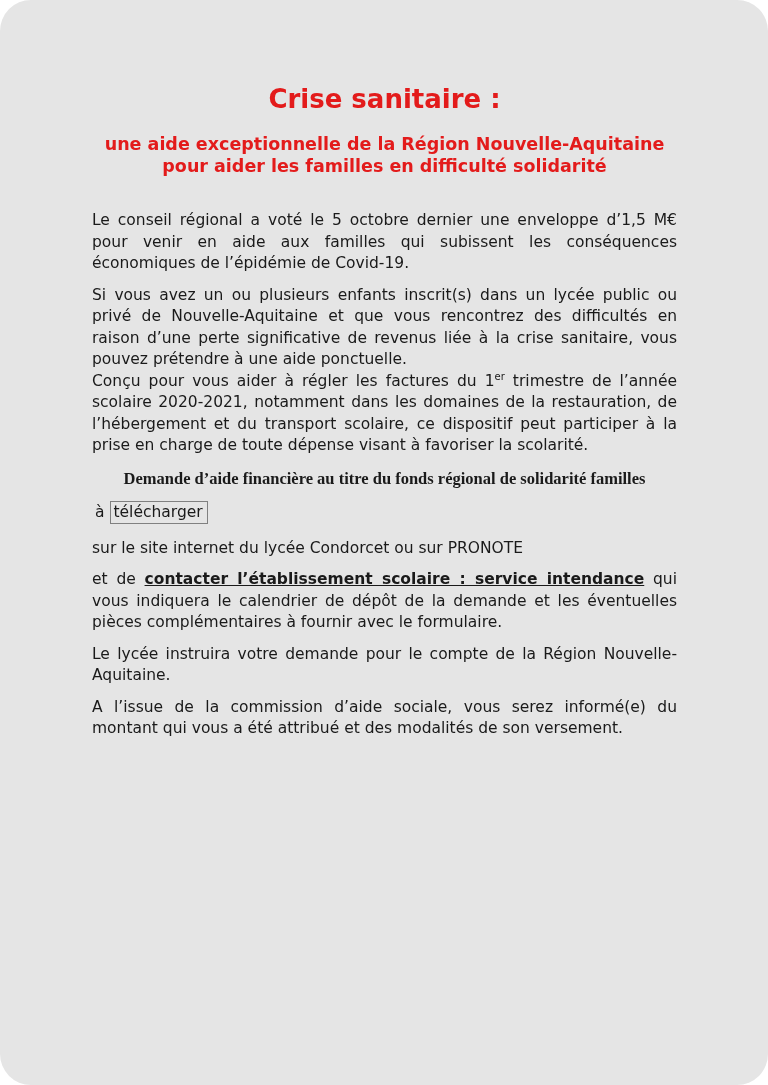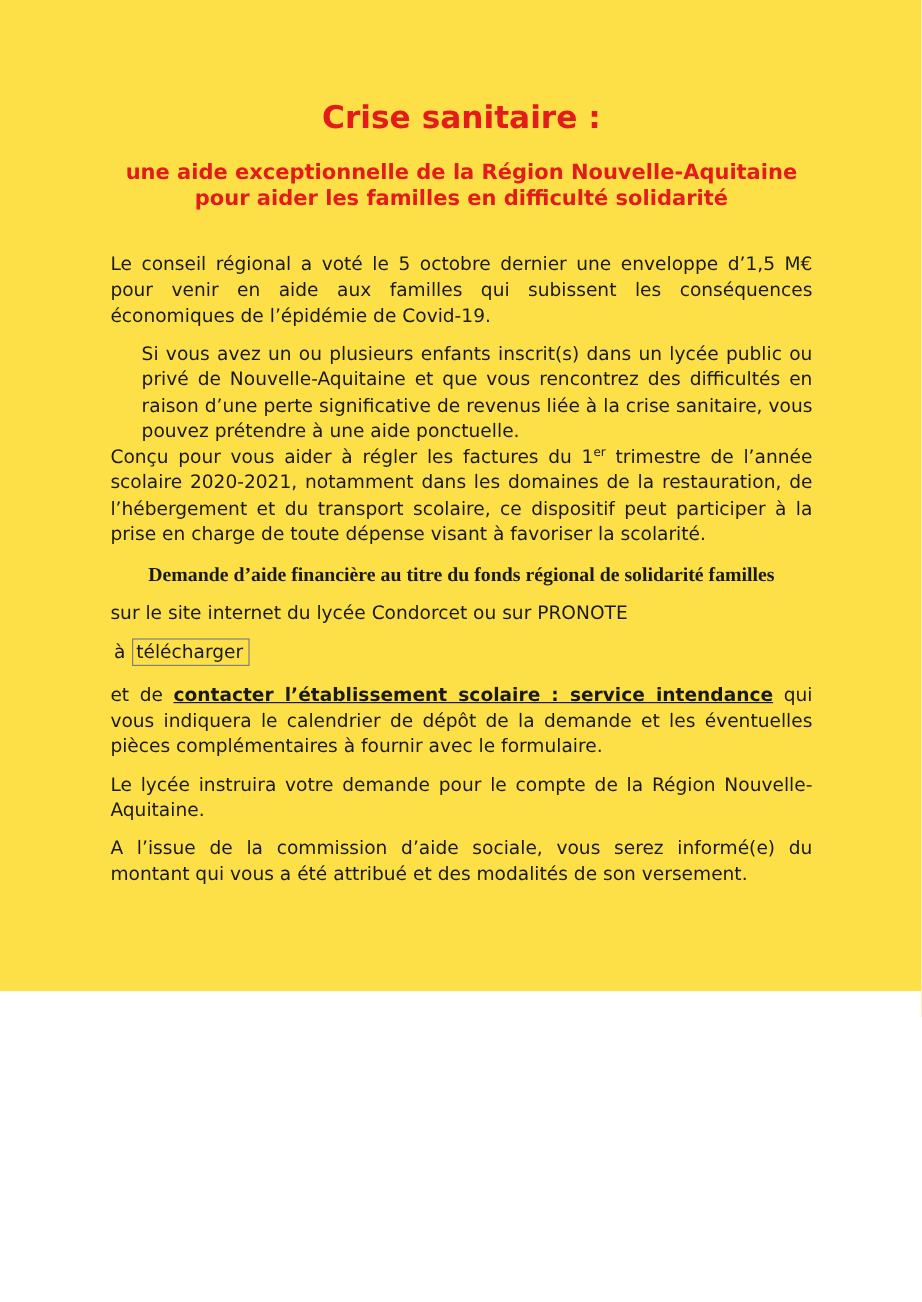--- a/index.html
+++ b/index.html
@@ -1,24 +1,25 @@
 <!DOCTYPE html>
 <html lang="fr" style="--accent: #e31b1b;"><head>
 <meta charset="utf-8">
 <style>
   html, body { margin: 0; padding: 0; background: #ffffff; }
   .page {
     position: relative;
     width: 768px;
-    height: 826px;
-    background: #fde047;
+    height: 1085px;
+    background: #e5e5e5;
     overflow: hidden;
     font-family: "DejaVu Sans", sans-serif;
     color: #1a1a1a;
     box-sizing: border-box;
+    border-radius: 31px;
   }
   .content {
     box-sizing: border-box;
     padding: 86px 91px 0 92px;
   }
   .doc-title {
     margin: 0 0 20px 0;
     text-align: center;
     font-size: 26px;
     line-height: 27px;
@@ -31,21 +32,21 @@
     font-size: 17.5px;
     line-height: 22px;
     font-weight: bold;
     color: var(--accent);
   }
   p.body {
     margin: 0 0 10px 0;
     font-size: 15.5px;
     line-height: 21.5px;
   }
-  p.tight { margin-bottom: 0; margin-left: 26px; }
+  p.tight { margin-bottom: 0; }
   .just { text-align: justify; }
   .form-title {
     margin: 6px 0 10px 0;
     text-align: center;
     font-size: 16.5px;
     line-height: 24px;
     font-weight: bold;
     font-family: Liberation Serif, serif;
   }
   .download-line { padding-left: 3px; margin-bottom: 14px !important; }
@@ -78,23 +79,23 @@
 
     <p class="body just">Le conseil régional a voté le 5 octobre dernier une enveloppe d’1,5 M€ pour venir en aide aux familles qui subissent les conséquences économiques de l’épidémie de Covid-19.</p>
 
     <p class="body just tight">Si vous avez un ou plusieurs enfants inscrit(s) dans un lycée public ou privé de Nouvelle-Aquitaine et que vous rencontrez des difficultés en raison d’une perte significative de revenus liée à la crise sanitaire, vous pouvez prétendre à une aide ponctuelle.</p>
 
     <p class="body just"><span>Conçu pour vous aider à régler les factures du 1</span><sup class="ord">er</sup><span> trimestre de l’année scolaire 2020-2021, notamment dans les domaines de la restauration, de l’hébergement et du transport scolaire, ce dispositif peut participer à la prise en charge de toute dépense visant à favoriser la scolarité.</span></p>
 
 
     <p class="form-title">Demande d’aide financière au titre du fonds régional de solidarité familles</p>
 
+    <p class="body download-line"><span>à</span><span class="boxed">télécharger</span></p>
+
     <p class="body">sur le site internet du lycée Condorcet ou sur PRONOTE</p>
-
-    <p class="body download-line"><span>à</span><span class="boxed">télécharger</span></p>
 
     <p class="body just"><span>et de </span><span class="bold-underline">contacter l’établissement scolaire : service intendance</span><span> qui vous indiquera le calendrier de dépôt de la demande et les éventuelles pièces complémentaires à fournir avec le formulaire.</span></p>
 
     <p class="body just">Le lycée instruira votre demande pour le compte de la Région Nouvelle-Aquitaine.</p>
 
     <p class="body just">A l’issue de la commission d’aide sociale, vous serez informé(e) du montant qui vous a été attribué et des modalités de son versement.</p>
 
   </div>
 </div>
 

